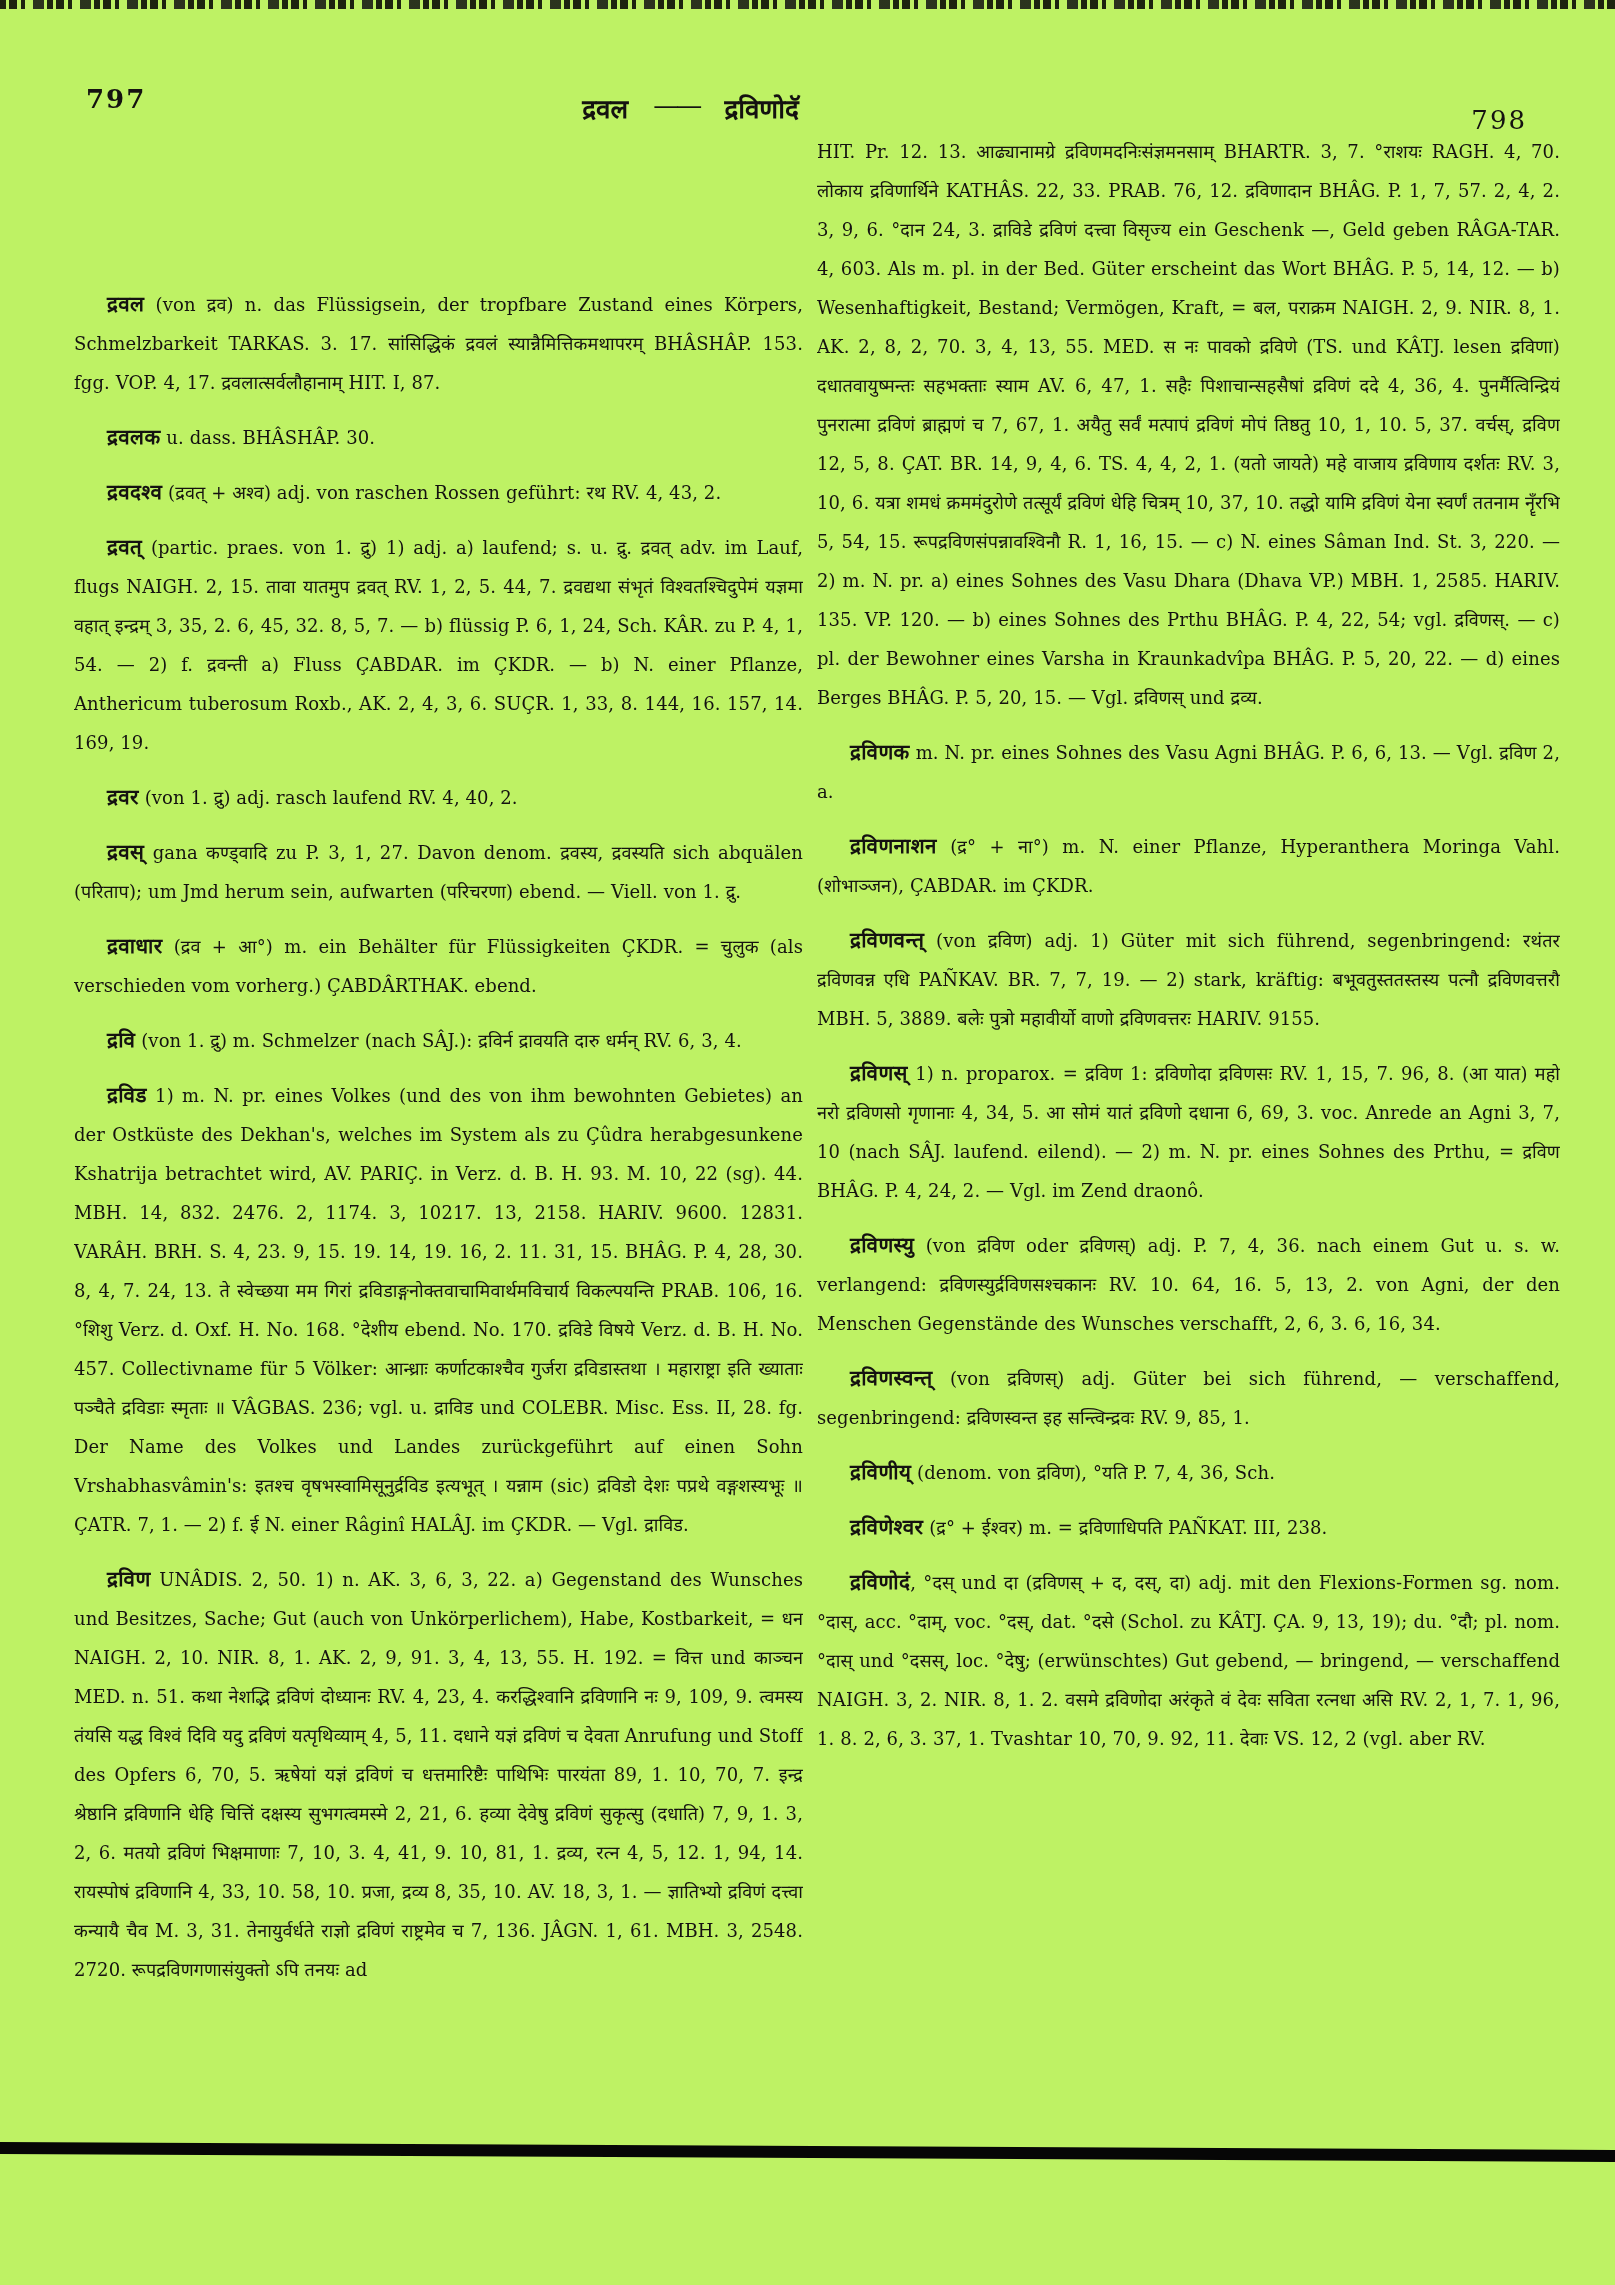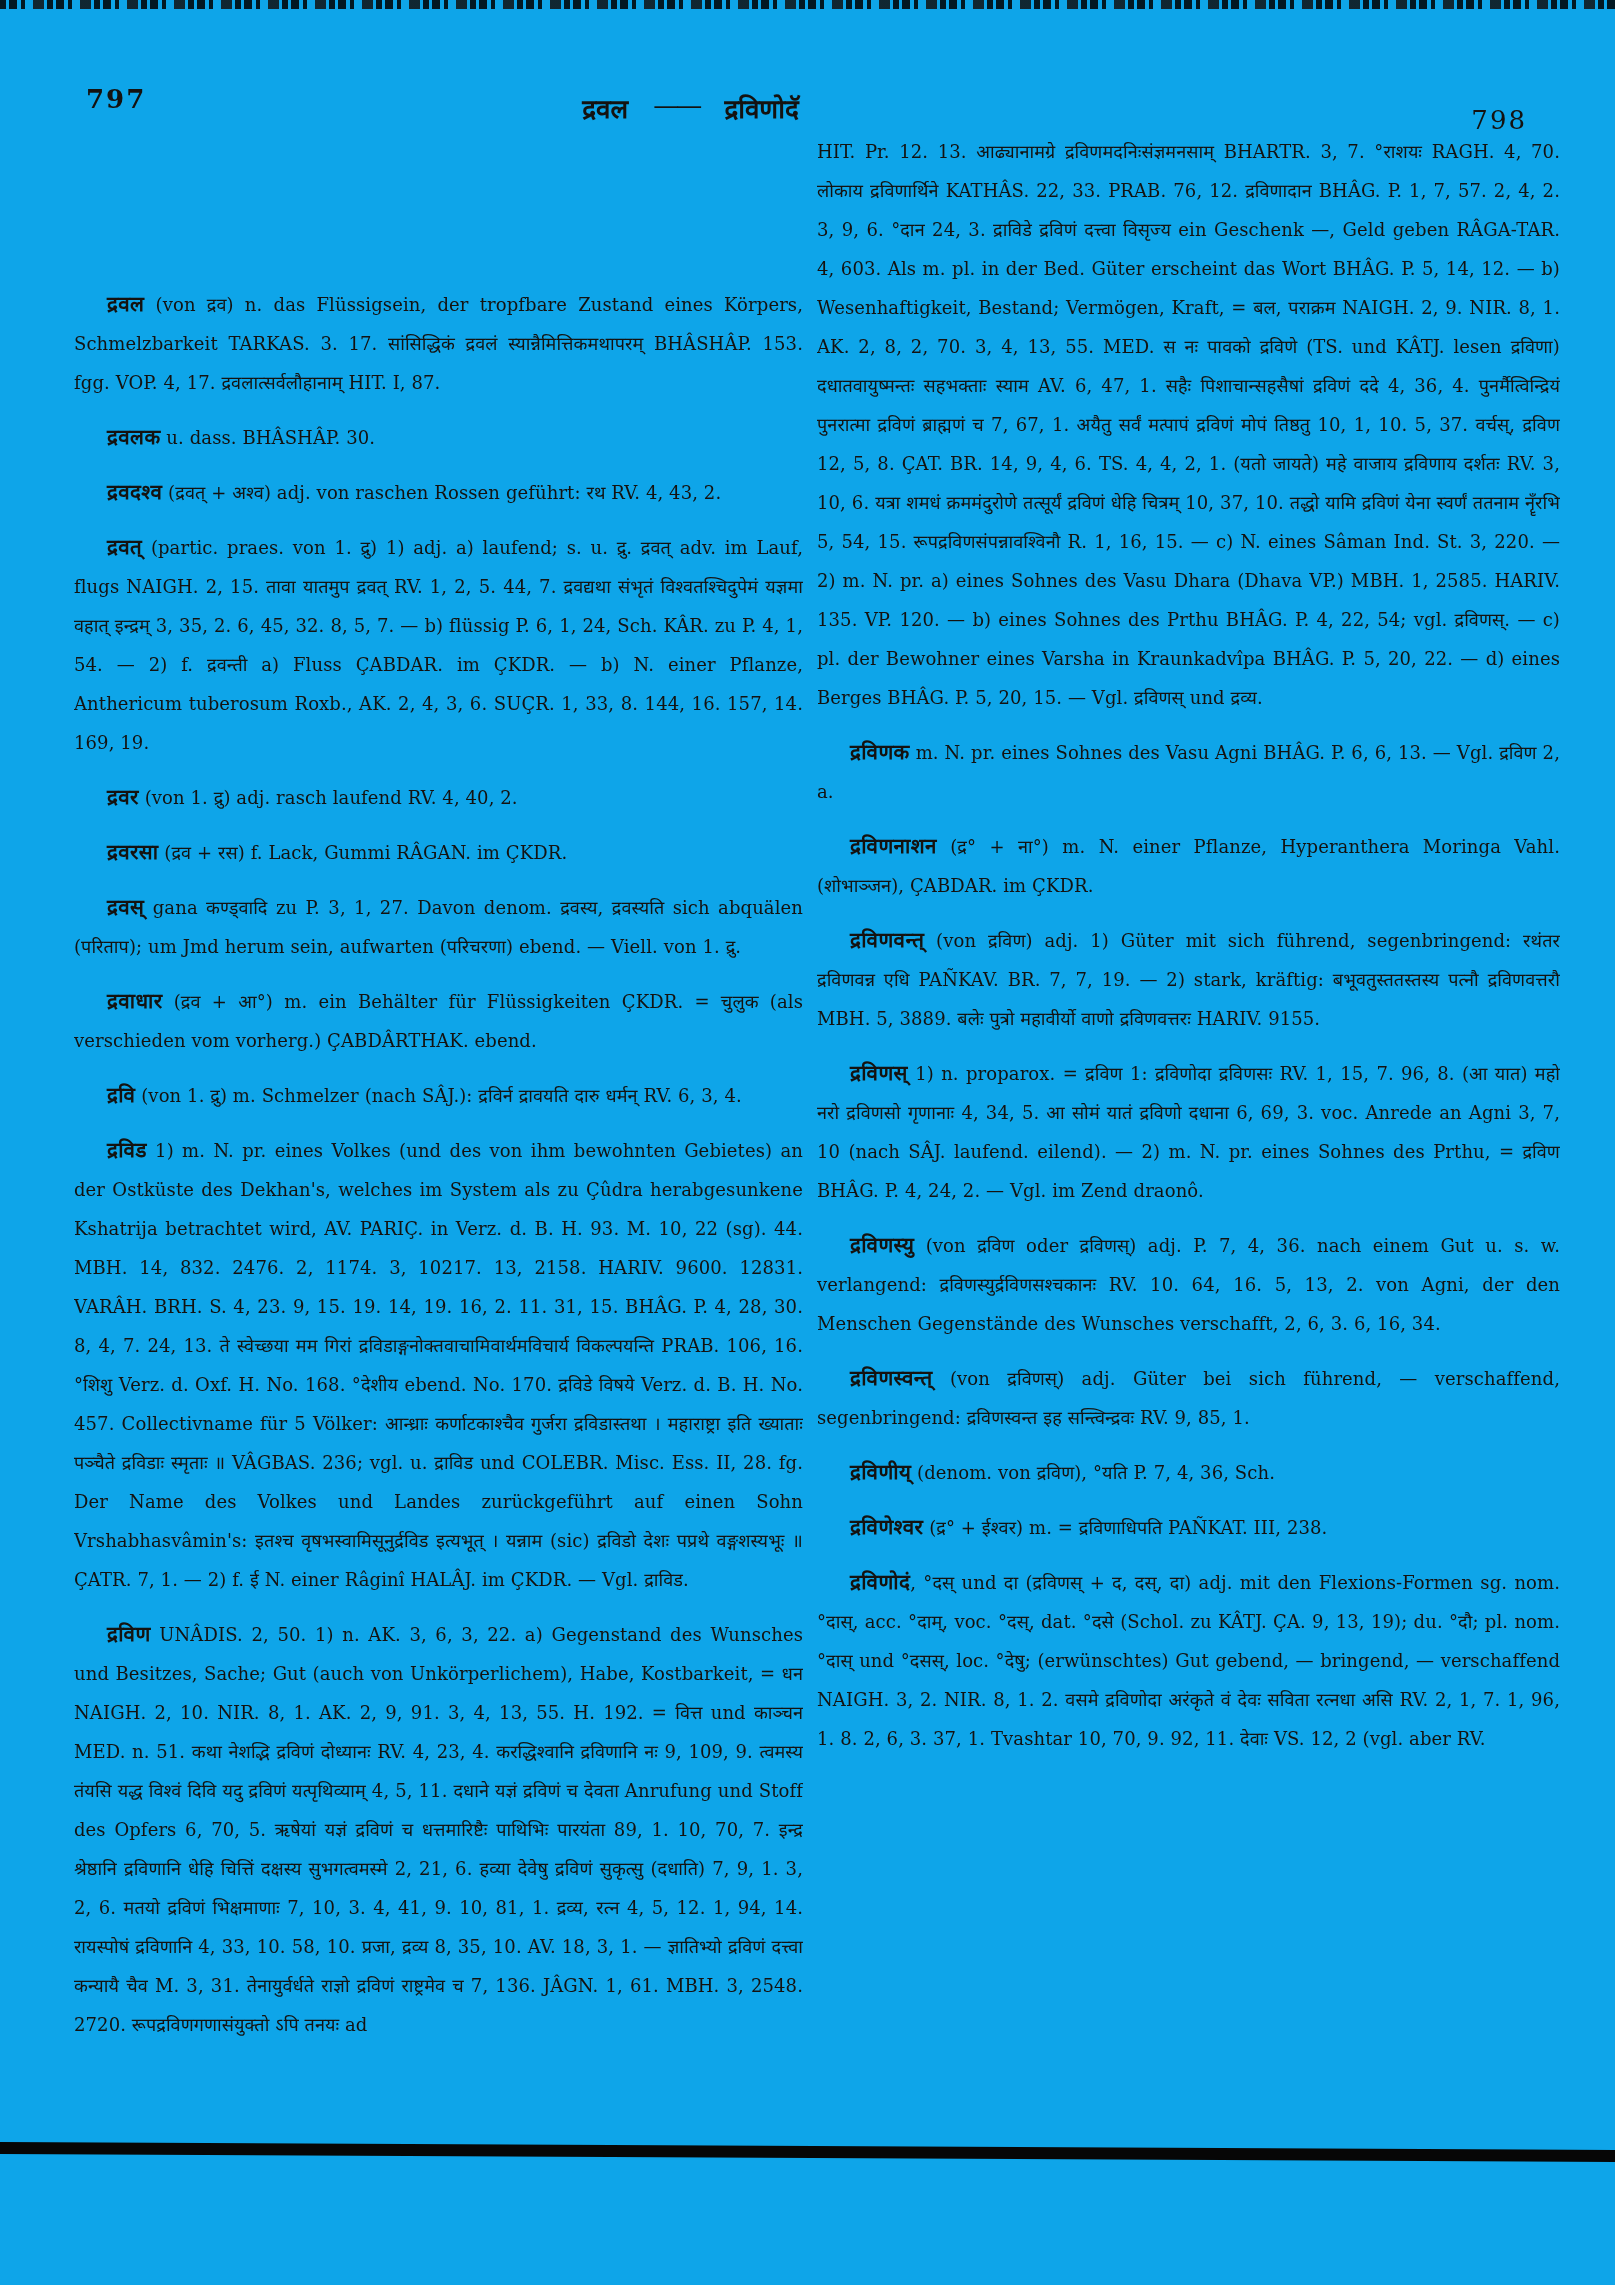--- a/index.html
+++ b/index.html
@@ -11,21 +11,21 @@
     width: 1615px;
     height: 2286px;
     position: relative;
     overflow: hidden;
     font-family: "DejaVu Serif", "Liberation Serif", serif;
     color: #141210;
   }
   .page {
     position: absolute;
     inset: 0;
-    background: #0ea5e9;
+    background: #bef264;
   }
   
   .scan-top {
     position: absolute;
     top: 0; left: 0;
     width: 100%; height: 8.8px;
     background: repeating-linear-gradient(90deg,
       #000 0 5.9px, transparent 5.9px 8.8px,
       #000 8.8px 16.6px, transparent 16.6px 20.5px,
       #000 20.5px 25px, transparent 25px 33px,
@@ -108,21 +108,20 @@
     </div>
     <div class="pageno pageno-right">798</div>
   </div>
 
   <div class="col col-left">
     <p class="entry"><b class="hw">द्रवल</b> <span class="etext">(von द्रव) n. das Flüssigsein, der tropfbare Zustand eines Körpers, Schmelzbarkeit TARKAS. 3. 17. सांसिद्धिकं द्रवलं स्यान्नैमित्तिकमथापरम् BHÂSHÂP. 153. fgg. VOP. 4, 17. द्रवलात्सर्वलौहानाम् HIT. I, 87.</span></p>
     <p class="entry"><b class="hw">द्रवलक</b> <span class="etext">u. dass. BHÂSHÂP. 30.</span></p>
     <p class="entry"><b class="hw">द्रवदश्व</b> <span class="etext">(द्रवत् + अश्व) adj. von raschen Rossen geführt: रथ RV. 4, 43, 2.</span></p>
     <p class="entry"><b class="hw">द्रवत्</b> <span class="etext">(partic. praes. von 1. द्रु) 1) adj. a) laufend; s. u. द्रु. द्रवत् adv. im Lauf, flugs NAIGH. 2, 15. तावा यातमुप द्रवत् RV. 1, 2, 5. 44, 7. द्रवद्यथा संभृतं विश्वतश्चिदुपेमं यज्ञमा वहात् इन्द्रम् 3, 35, 2. 6, 45, 32. 8, 5, 7. — b) flüssig P. 6, 1, 24, Sch. KÂR. zu P. 4, 1, 54. — 2) f. द्रवन्ती a) Fluss ÇABDAR. im ÇKDR. — b) N. einer Pflanze, Anthericum tuberosum Roxb., AK. 2, 4, 3, 6. SUÇR. 1, 33, 8. 144, 16. 157, 14. 169, 19.</span></p>
     <p class="entry"><b class="hw">द्रवर</b> <span class="etext">(von 1. द्रु) adj. rasch laufend RV. 4, 40, 2.</span></p>
-    <p class="entry"><b class="hw">द्रवरसा</b> <span class="etext">(द्रव + रस) f. Lack, Gummi RÂGAN. im ÇKDR.</span></p>
     <p class="entry"><b class="hw">द्रवस्</b> <span class="etext">gana कण्ड्वादि zu P. 3, 1, 27. Davon denom. द्रवस्य, द्रवस्यति sich abquälen (परिताप); um Jmd herum sein, aufwarten (परिचरणा) ebend. — Viell. von 1. द्रु.</span></p>
     <p class="entry"><b class="hw">द्रवाधार</b> <span class="etext">(द्रव + आ°) m. ein Behälter für Flüssigkeiten ÇKDR. = चुलुक (als verschieden vom vorherg.) ÇABDÂRTHAK. ebend.</span></p>
     <p class="entry"><b class="hw">द्रवि</b> <span class="etext">(von 1. द्रु) m. Schmelzer (nach SÂJ.): द्रविर्न द्रावयति दारु धर्मन् RV. 6, 3, 4.</span></p>
     <p class="entry"><b class="hw">द्रविड</b> <span class="etext">1) m. N. pr. eines Volkes (und des von ihm bewohnten Gebietes) an der Ostküste des Dekhan's, welches im System als zu Çûdra herabgesunkene Kshatrija betrachtet wird, AV. PARIÇ. in Verz. d. B. H. 93. M. 10, 22 (sg). 44. MBH. 14, 832. 2476. 2, 1174. 3, 10217. 13, 2158. HARIV. 9600. 12831. VARÂH. BRH. S. 4, 23. 9, 15. 19. 14, 19. 16, 2. 11. 31, 15. BHÂG. P. 4, 28, 30. 8, 4, 7. 24, 13. ते स्वेच्छया मम गिरां द्रविडाङ्गनोक्तवाचामिवार्थमविचार्य विकल्पयन्ति PRAB. 106, 16. °शिशु Verz. d. Oxf. H. No. 168. °देशीय ebend. No. 170. द्रविडे विषये Verz. d. B. H. No. 457. Collectivname für 5 Völker: आन्ध्राः कर्णाटकाश्चैव गुर्जरा द्रविडास्तथा । महाराष्ट्रा इति ख्याताः पञ्चैते द्रविडाः स्मृताः ॥ VÂGBAS. 236; vgl. u. द्राविड und COLEBR. Misc. Ess. II, 28. fg. Der Name des Volkes und Landes zurückgeführt auf einen Sohn Vrshabhasvâmin's: इतश्च वृषभस्वामिसूनुर्द्रविड इत्यभूत् । यन्नाम (sic) द्रविडो देशः पप्रथे वङ्गशस्यभूः ॥ ÇATR. 7, 1. — 2) f. ई N. einer Râginî HALÂJ. im ÇKDR. — Vgl. द्राविड.</span></p>
     <p class="entry"><b class="hw">द्रविण</b> <span class="etext">UNÂDIS. 2, 50. 1) n. AK. 3, 6, 3, 22. a) Gegenstand des Wunsches und Besitzes, Sache; Gut (auch von Unkörperlichem), Habe, Kostbarkeit, = धन NAIGH. 2, 10. NIR. 8, 1. AK. 2, 9, 91. 3, 4, 13, 55. H. 192. = वित्त und काञ्चन MED. n. 51. कथा नेशद्भि द्रविणं दोध्यानः RV. 4, 23, 4. करद्धिश्वानि द्रविणानि नः 9, 109, 9. त्वमस्य तंयसि यद्ध विश्वं दिवि यदु द्रविणं यत्पृथिव्याम् 4, 5, 11. दधाने यज्ञं द्रविणं च देवता Anrufung und Stoff des Opfers 6, 70, 5. ऋषेयां यज्ञं द्रविणं च धत्तमारिष्टैः पाथिभिः पारयंता 89, 1. 10, 70, 7. इन्द्र श्रेष्ठानि द्रविणानि धेहि चित्तिं दक्षस्य सुभगत्वमस्मे 2, 21, 6. हव्या देवेषु द्रविणं सुकृत्सु (दधाति) 7, 9, 1. 3, 2, 6. मतयो द्रविणं भिक्षमाणाः 7, 10, 3. 4, 41, 9. 10, 81, 1. द्रव्य, रत्न 4, 5, 12. 1, 94, 14. रायस्पोषं द्रविणानि 4, 33, 10. 58, 10. प्रजा, द्रव्य 8, 35, 10. AV. 18, 3, 1. — ज्ञातिभ्यो द्रविणं दत्त्वा कन्यायै चैव M. 3, 31. तेनायुर्वर्धते राज्ञो द्रविणं राष्ट्रमेव च 7, 136. JÂGN. 1, 61. MBH. 3, 2548. 2720. रूपद्रविणगणासंयुक्तो ऽपि तनयः ad</span></p>
   </div>
 
   <div class="col col-right">
     <p class="entry cont"><b class="hw"></b><span class="etext">HIT. Pr. 12. 13. आढ्यानामग्रे द्रविणमदनिःसंज्ञमनसाम् BHARTR. 3, 7. °राशयः RAGH. 4, 70. लोकाय द्रविणार्थिने KATHÂS. 22, 33. PRAB. 76, 12. द्रविणादान BHÂG. P. 1, 7, 57. 2, 4, 2. 3, 9, 6. °दान 24, 3. द्राविडे द्रविणं दत्त्वा विसृज्य ein Geschenk —, Geld geben RÂGA-TAR. 4, 603. Als m. pl. in der Bed. Güter erscheint das Wort BHÂG. P. 5, 14, 12. — b) Wesenhaftigkeit, Bestand; Vermögen, Kraft, = बल, पराक्रम NAIGH. 2, 9. NIR. 8, 1. AK. 2, 8, 2, 70. 3, 4, 13, 55. MED. स नः पावको द्रविणे (TS. und KÂTJ. lesen द्रविणा) दधातवायुष्मन्तः सहभक्ताः स्याम AV. 6, 47, 1. सहैः पिशाचान्सहसैषां द्रविणं ददे 4, 36, 4. पुनर्मैत्विन्द्रियं पुनरात्मा द्रविणं ब्राह्मणं च 7, 67, 1. अयैतु सर्वं मत्पापं द्रविणं मोपं तिष्ठतु 10, 1, 10. 5, 37. वर्चस्, द्रविण 12, 5, 8. ÇAT. BR. 14, 9, 4, 6. TS. 4, 4, 2, 1. (यतो जायते) महे वाजाय द्रविणाय दर्शतः RV. 3, 10, 6. यत्रा शमधं क्रममंदुरोणे तत्सूर्यं द्रविणं धेहि चित्रम् 10, 37, 10. तद्धो यामि द्रविणं येना स्वर्णं ततनाम नॄँरभि 5, 54, 15. रूपद्रविणसंपन्नावश्विनौ R. 1, 16, 15. — c) N. eines Sâman Ind. St. 3, 220. — 2) m. N. pr. a) eines Sohnes des Vasu Dhara (Dhava VP.) MBH. 1, 2585. HARIV. 135. VP. 120. — b) eines Sohnes des Prthu BHÂG. P. 4, 22, 54; vgl. द्रविणस्. — c) pl. der Bewohner eines Varsha in Kraunkadvîpa BHÂG. P. 5, 20, 22. — d) eines Berges BHÂG. P. 5, 20, 15. — Vgl. द्रविणस् und द्रव्य.</span></p>
     <p class="entry"><b class="hw">द्रविणक</b> <span class="etext">m. N. pr. eines Sohnes des Vasu Agni BHÂG. P. 6, 6, 13. — Vgl. द्रविण 2, a.</span></p>

